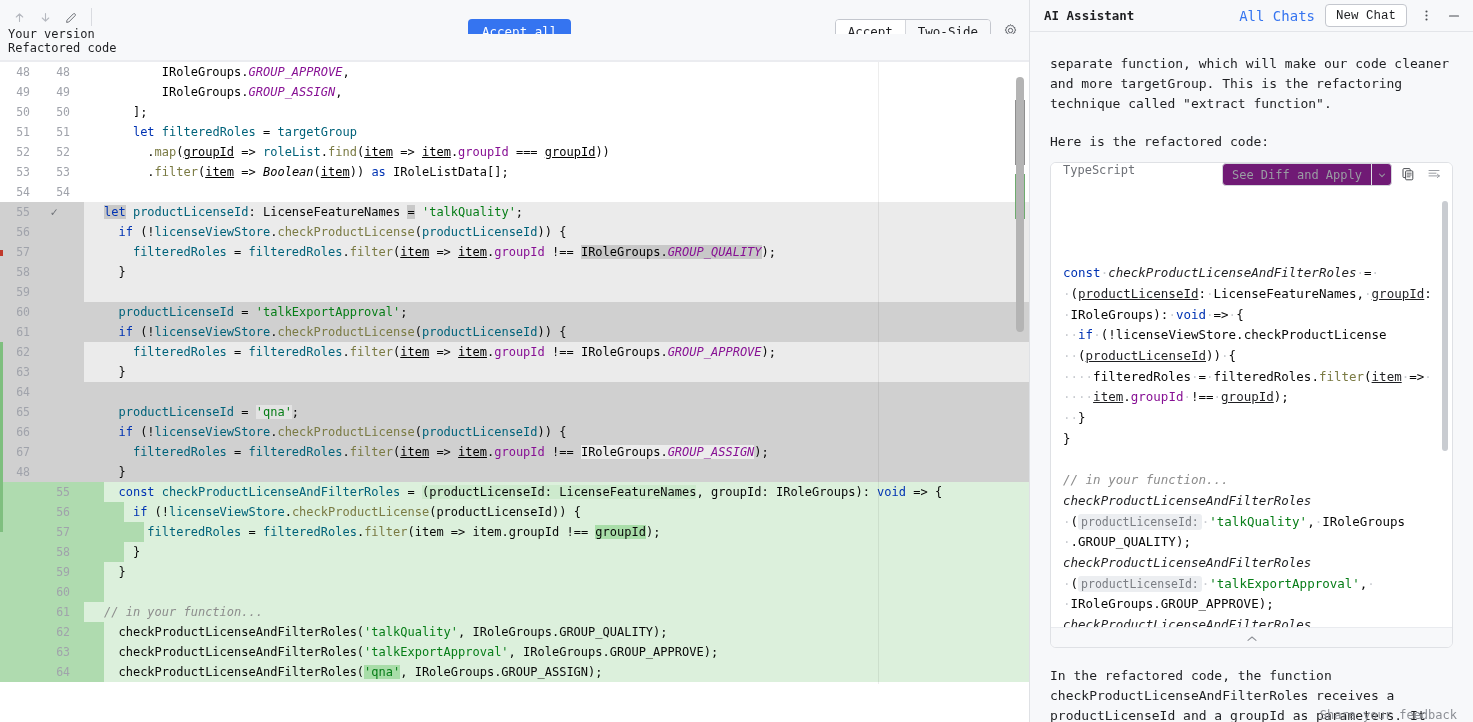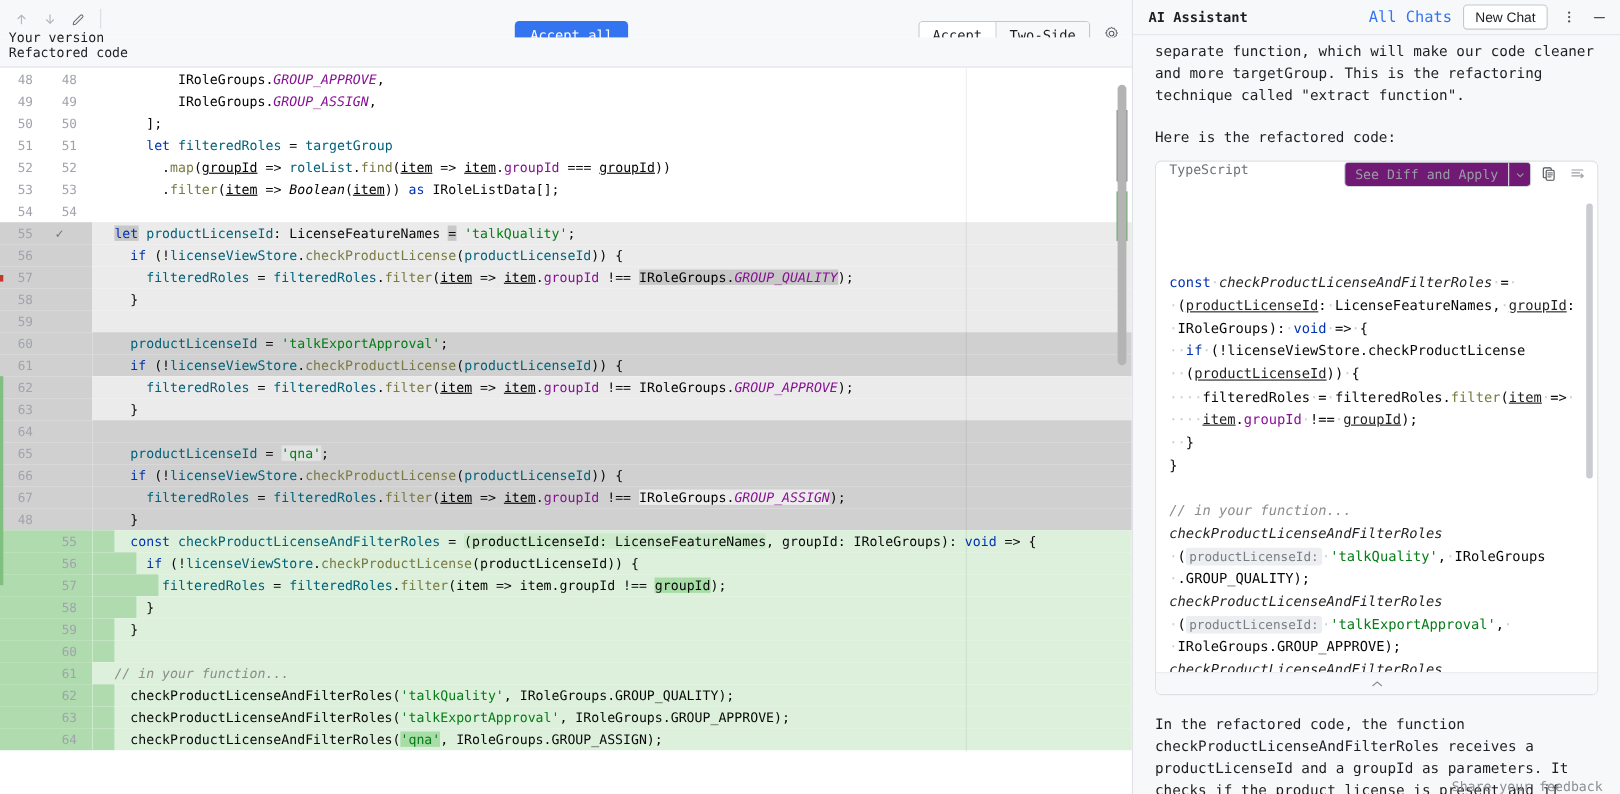--- a/index.html
+++ b/index.html
@@ -222,20 +222,21 @@
   .cb-seg.red   { background: #c0392b; }
   .cb-seg.green { background: #7fbf7f; }
 
   
   .right-pane {
     width: 444px; height: 722px;
     background: #f7f8fa;
     border-left: 1px solid #dfe1e5;
     display: flex; flex-direction: column;
     position: relative;
+    gap: 16px;
   }
   .ai-header {
     height: 32px; flex: 0 0 32px;
     display: flex; align-items: center;
     padding: 0 10px 0 14px;
     background: #f7f8fa;
     border-bottom: 1px solid #e3e5e9;
     gap: 10px;
   }
   .ai-title {
@@ -248,21 +249,21 @@
     font-size: 14px; color: #3574f0; cursor: pointer;
     font-family: "DejaVu Sans Mono", monospace;
     white-space: nowrap;
   }
   .ai-newchat {
     font-size: 12.5px; color: #1e1f22;
     border: 1px solid #c4c7ce; border-radius: 4px;
     background: #ffffff;
     height: 23px; padding: 0 10px;
     display: flex; align-items: center; cursor: pointer;
-    font-family: Liberation Sans, sans-serif;
+    font-family: Liberation Mono, monospace;
     white-space: nowrap;
   }
   .ai-more, .ai-min {
     width: 18px; height: 22px; display: flex; align-items: center; justify-content: center;
     cursor: pointer;
   }
   .ai-body {
     flex: 1 1 auto;
     padding: 6px 20px 0 20px;
     overflow: hidden;

